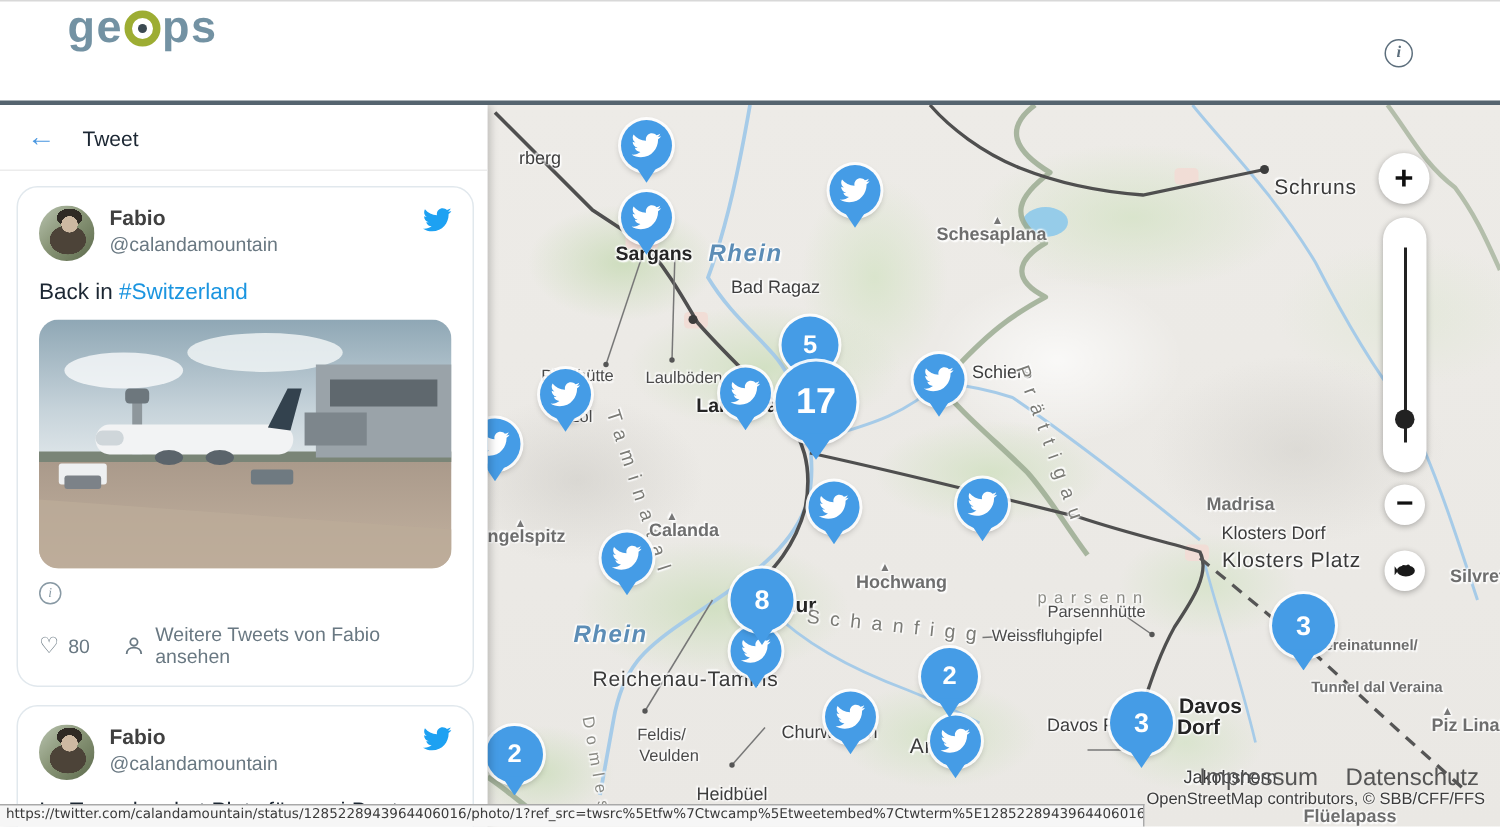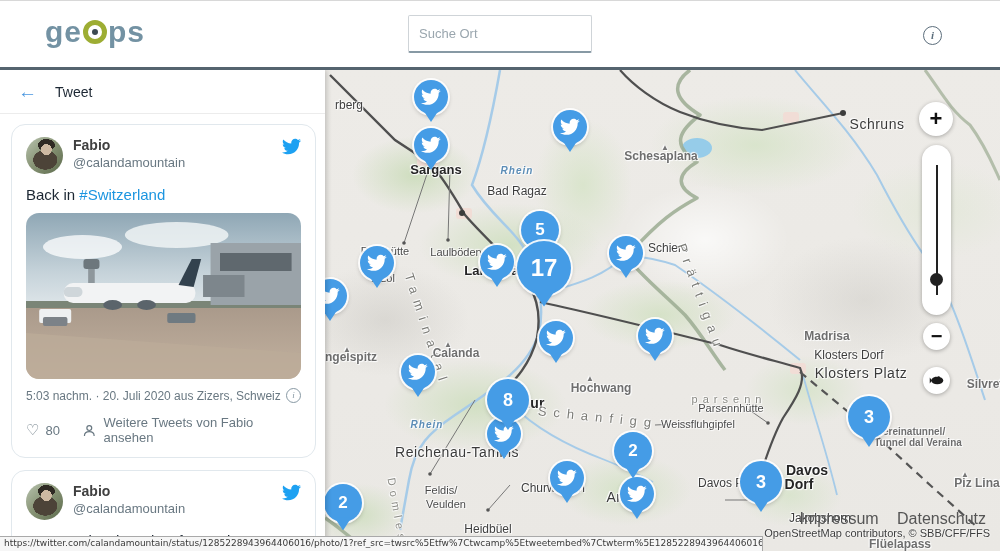--- a/index.html
+++ b/index.html
@@ -1,21 +1,21 @@
 <!DOCTYPE html>
 <html><head>
 <meta charset="utf-8">
 <style>
   * { margin:0; padding:0; box-sizing:border-box; }
   html,body { width:1000px; height:551px; overflow:hidden; font-family:"Liberation Sans", sans-serif; background:#fff; }
 
   
   .header { position:absolute; left:0; top:0; width:1000px; height:70px; background:#fff;
             border-top:1px solid #d8d8d8; border-bottom:3px solid #55646f; z-index:40; }
-  .logo { position:absolute; left:45px; top:16px; font-size:30px; font-weight:bold; letter-spacing:1px;
+  .logo { position:absolute; left:45px; top:3px; font-size:30px; font-weight:bold; letter-spacing:1px;
           color:#7392a3; display:flex; align-items:center; line-height:1; }
   .logo .o-ring { width:24px; height:24px; border:5px solid #9dad33; border-radius:50%;
                   display:inline-flex; align-items:center; justify-content:center; margin:0 1px; }
   .logo .o-dot { width:6px; height:6px; background:#3c4a52; border-radius:50%; }
   .searchbox { position:absolute; left:408px; top:14px; width:184px; height:38px; background:#fff;
                border:1px solid #cfd4d8; border-bottom:2px solid #8799a4; border-radius:2px;
                display:flex; align-items:center; padding:0 10px; }
   .searchbox input { border:none; outline:none; flex:1; font-size:13px; color:#333;
                      font-family:"Liberation Sans", sans-serif; background:transparent; }
   .searchbox input::placeholder { color:#9aa6ae; }
@@ -75,21 +75,21 @@
   .map svg.terrain { position:absolute; left:0; top:0; }
   .lbl { position:absolute; white-space:nowrap; color:#3a3a3a;
          text-shadow:0 0 2px #fff, 0 0 2px #fff, 1px 1px 1px #fff, -1px -1px 1px #fff; }
   .lbl.place { font-size:12px; color:#3d3d3d; }
   .lbl.place-sm { font-size:11px; color:#4a4a4a; }
   .lbl.place-lg { font-size:14px; color:#3a3a3a; letter-spacing:.5px; }
   .lbl.place-bold { font-size:13px; font-weight:bold; color:#252525; }
   .lbl.place-bold-lg { font-size:14px; font-weight:bold; color:#252525; }
   .lbl.mountain { font-size:12px; font-weight:bold; color:#6e6e6e; }
   .lbl.mountain-sm { font-size:10px; font-weight:bold; color:#6e6e6e; }
-  .lbl.water { font-size:10px; font-weight:bold; font-style:italic; color:#5c8db6; letter-spacing:1px;margin-left:20px; }
+  .lbl.water { font-size:16px; font-weight:bold; font-style:italic; color:#5c8db6; letter-spacing:1px; }
   .lbl.region { font-size:13px; color:#7b7b76; letter-spacing:7px; }
   .lbl.region-sm { font-size:11px; color:#8a8a84; letter-spacing:5px; }
   .lbl.peak { font-size:8px; color:#777; }
 
   .pin { position:absolute; border-radius:50%; background:#459ce6; color:#fff; display:flex;
          align-items:center; justify-content:center; font-weight:bold; cursor:pointer;
          box-shadow:0 0 0 2px rgba(255,255,255,.9), 0 2px 5px rgba(0,0,0,.3); }
   .pin svg { width:58%; height:58%; }
   .pin .tail { position:absolute; left:50%; top:88%; transform:translateX(-50%);
                background:#459ce6; clip-path:polygon(0 0,100% 0,50% 100%); }
@@ -123,27 +123,20 @@
 </head>
 <body>
 
 <div class="header">
   <div class="logo">
     <span>ge</span>
     <span class="o-ring">
         <span class="o-dot"></span>
       </span>
     <span>ps</span>
-  </div>
-  <div class="searchbox">
-    <input type="text" placeholder="Suche Ort" style="">
-    <svg width="17" height="17" viewBox="0 0 24 24" fill="none" stroke="#45606e" stroke-width="2.4">
-      <circle cx="10.5" cy="10.5" r="6.5"></circle>
-        <line x1="15.5" y1="15.5" x2="21" y2="21"></line>
-    </svg>
   </div>
   <div class="info-btn">i</div>
 </div>
 
 <div class="sidebar">
   <div class="panel-head">
     <span class="back-arrow">←</span>
     <span class="panel-title">Tweet</span>
   </div>
 
@@ -188,21 +181,20 @@
       <path d="M162 72 L176 46 L186 46 L178 74 Z" fill="#33424e"></path>
       <rect x="40" y="74" width="20" height="10" rx="5" fill="#cfd6da"></rect>
       <ellipse cx="92" cy="92" rx="10" ry="5" fill="#5b646b"></ellipse>
       <ellipse cx="128" cy="92" rx="10" ry="5" fill="#5b646b"></ellipse>
       <rect x="14" y="96" width="34" height="14" rx="2" fill="#eef0f1"></rect>
         <rect x="18" y="104" width="26" height="9" rx="2" fill="#7c8288"></rect>
       <rect x="150" y="100" width="30" height="10" rx="2" fill="#6f7a81"></rect>
       <path d="M0 120 L292 140 L292 166 L0 166 Z" fill="#bcab98" opacity=".8"></path>
     </svg>
     <div class="tc-meta">
-      <span class="meta-text">5:03 nachm. · 20. Juli 2020 aus Zizers, Schweiz</span>
       <span class="meta-info">i</span>
     </div>
     <div class="tc-actions">
       <span class="heart">♡</span>
       <span class="likes">80</span>
       <svg class="person-ic" viewBox="0 0 24 24" fill="none" stroke="currentColor" stroke-width="2">
         <circle cx="12" cy="8" r="4"></circle>
           <path d="M4 21c0-4.4 3.6-7 8-7s8 2.6 8 7"></path>
       </svg>
       <span class="more-link">Weitere Tweets von Fabio ansehen</span>
@@ -265,21 +257,21 @@
     <path d="M185,415 L163,440" fill="none" stroke="#777" stroke-width="1"></path>
       <circle cx="163" cy="440" r="1.8" fill="#555"></circle>
     <path d="M420,337 L443,353" fill="none" stroke="#777" stroke-width="1"></path>
       <circle cx="443" cy="353" r="1.8" fill="#555"></circle>
     <path d="M330,355 L372,353" fill="none" stroke="#777" stroke-width="1"></path>
       <circle cx="372" cy="353" r="1.8" fill="#555"></circle>
     <path d="M400,430 L447,430" fill="none" stroke="#777" stroke-width="1"></path>
   </svg>
 
   <div>
-      <span class="lbl place" style="left: 24px; top: 35px; transform: translate(-50%, -50%);">rberg</span>
+      <span class="lbl place" style="left: 35px; top: 35px; transform: translate(-50%, -50%);">rberg</span>
       <span class="lbl place-bold" style="left: 79px; top: 99px; transform: translate(-50%, -50%); margin-left: 32px;">Sargans</span>
       <span class="lbl water" style="left: 172px; top: 100px; transform: translate(-50%, -50%);">Rhein</span>
       <span class="lbl water" style="left: 82px; top: 354px; transform: translate(-50%, -50%);">Rhein</span>
       <span class="lbl place" style="left: 192px; top: 121px; transform: translate(-50%, -50%);">Bad Ragaz</span>
       <span class="lbl place-lg" style="left: 552px; top: 54px; transform: translate(-50%, -50%);">Schruns</span>
       <span class="lbl mountain" style="left: 336px; top: 86px; transform: translate(-50%, -50%);">Schesaplana</span>
       <span class="lbl place" style="left: 343px; top: 178px; transform: translate(-50%, -50%);">Schiers</span>
       <span class="lbl place-sm" style="left: 60px; top: 181px; transform: translate(-50%, -50%);">Pizolhütte</span>
       <span class="lbl place-sm" style="left: 131px; top: 182px; transform: translate(-50%, -50%);">Laulböden</span>
       <span class="lbl place-bold" style="left: 171px; top: 200px; transform: translate(-50%, -50%);">Landquart</span>
@@ -290,21 +282,21 @@
       <span class="lbl place" style="left: 524px; top: 285px; transform: translate(-50%, -50%);">Klosters Dorf</span>
       <span class="lbl place-lg" style="left: 536px; top: 303px; transform: translate(-50%, -50%);">Klosters Platz</span>
       <span class="lbl mountain" style="left: 276px; top: 318px; transform: translate(-50%, -50%);">Hochwang</span>
       <span class="lbl place-bold-lg" style="left: 203px; top: 333px; transform: translate(-50%, -50%);">Chur</span>
       <span class="lbl region" style="left: 273px; top: 347px; transform: translate(-50%, -50%) rotate(6deg);">Schanfigg</span>
       <span class="lbl region-sm" style="left: 404px; top: 329px; transform: translate(-50%, -50%);">parsenn</span>
       <span class="lbl place-sm" style="left: 406px; top: 338px; transform: translate(-50%, -50%);">Parsennhütte</span>
       <span class="lbl place-sm" style="left: 373px; top: 354px; transform: translate(-50%, -50%);">Weissfluhgipfel</span>
       <span class="lbl mountain" style="left: 662px; top: 314px; transform: translate(-50%, -50%);">Silvrett</span>
       <span class="lbl mountain-sm" style="left: 586px; top: 361px; transform: translate(-50%, -50%);">Vereinatunnel/</span>
-      <span class="lbl mountain-sm" style="left: 593px; top: 372px; transform: translate(-50%, -50%);">Tunnel dal Veraina</span>
+      <span class="lbl mountain-sm" style="left: 593px; top: 389px; transform: translate(-50%, -50%);">Tunnel dal Veraina</span>
       <span class="lbl mountain" style="left: 131px; top: 283px; transform: translate(-50%, -50%);">Calanda</span>
       <span class="lbl mountain" style="left: 26px; top: 287px; transform: translate(-50%, -50%);">ngelspitz</span>
       <span class="lbl place-lg" style="left: 132px; top: 382px; transform: translate(-50%, -50%);">Reichenau-Tamins</span>
       <span class="lbl place-sm" style="left: 116px; top: 420px; transform: translate(-50%, -50%);">Feldis/</span>
       <span class="lbl place-sm" style="left: 121px; top: 434px; transform: translate(-50%, -50%);">Veulden</span>
       <span class="lbl place" style="left: 228px; top: 418px; transform: translate(-50%, -50%);">Churwalden</span>
       <span class="lbl place-lg" style="left: 301px; top: 427px; transform: translate(-50%, -50%);">Arosa</span>
       <span class="lbl place" style="left: 163px; top: 459px; transform: translate(-50%, -50%);">Heidbüel</span>
       <span class="lbl place-bold-lg" style="left: 482px; top: 400px; transform: translate(-50%, -50%);">Davos</span>
       <span class="lbl place-bold-lg" style="left: 474px; top: 414px; transform: translate(-50%, -50%);">Dorf</span>

